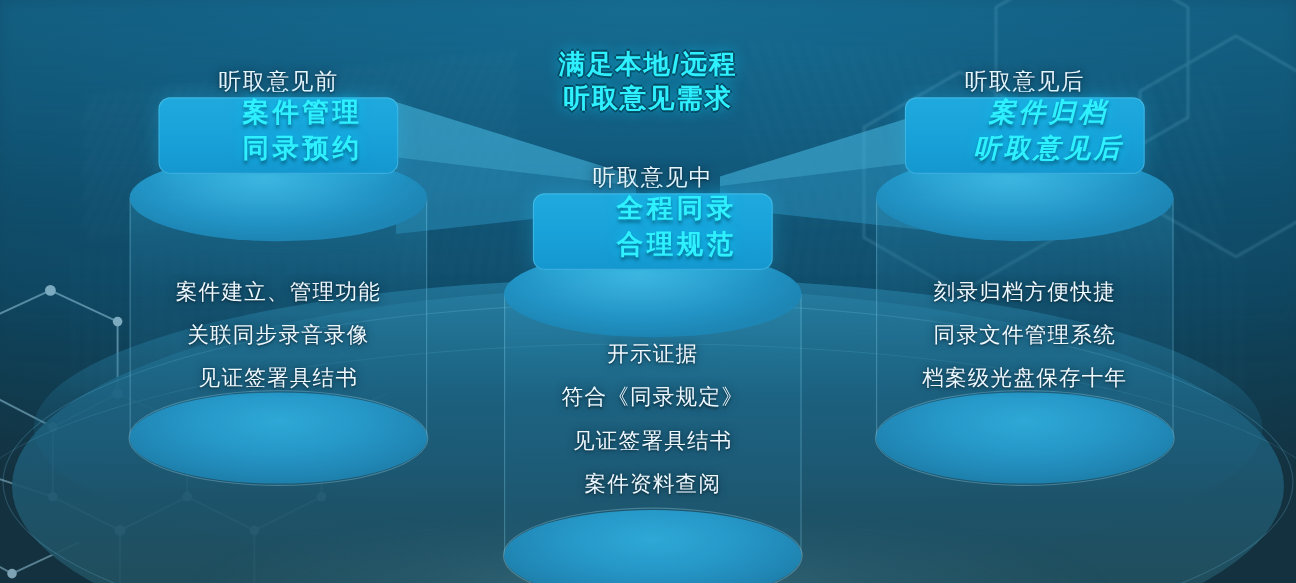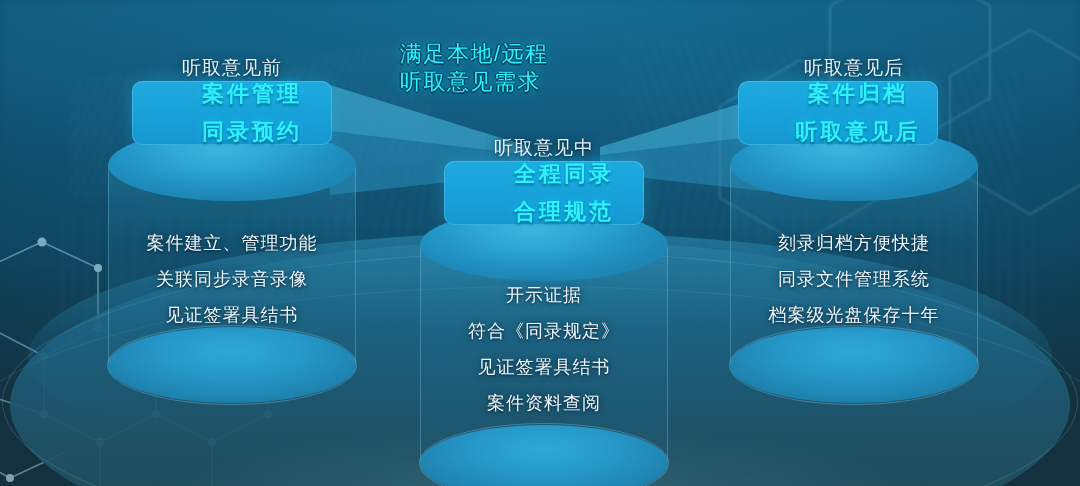--- a/index.html
+++ b/index.html
@@ -110,34 +110,34 @@
     color:#e6f6ff;font-size:19px;font-weight:400;letter-spacing:1px;
     text-shadow:0 0 8px rgba(10,40,60,.85), 0 1px 2px rgba(0,0,0,.55);
     white-space:nowrap;
   }
 
   .card{
     position:absolute;
     border-radius:10px;
     background:linear-gradient(180deg,#1fa9dd 0%,#19a3da 45%,#1597cf 100%);
     box-shadow:0 0 18px rgba(40,190,235,.30), inset 0 0 0 1px rgba(150,230,250,.28);
-    display:flex;flex-direction:column;align-items:center;justify-content:space-between;
+    display:flex;flex-direction:column;align-items:center;justify-content:flex-start;
     gap:4px;
     padding-left:40px;
   }
   .card .line{
     color:#2ff0ff;font-size:22px;font-weight:bold;letter-spacing:3px;
     line-height:1.18;
     text-shadow:0 0 10px rgba(0,210,255,.75), 0 2px 3px rgba(4,50,70,.70);
     white-space:nowrap;
   }
 
   .headline{
-    position:absolute;text-align:left;width:280px;
-    color:#2ff0ff;font-size:22px;font-weight:normal;letter-spacing:1.5px;line-height:1.28;
+    position:absolute;text-align:center;width:280px;
+    color:#2ff0ff;font-size:22px;font-weight:bold;letter-spacing:1.5px;line-height:1.28;
     text-shadow:
       0 0 12px rgba(0,215,255,.70),
       -1.5px 0 0 rgba(6,45,65,.85), 1.5px 0 0 rgba(6,45,65,.85),
       0 -1.5px 0 rgba(6,45,65,.85), 0 1.5px 0 rgba(6,45,65,.85);
     white-space:nowrap;
   }
 
   .bullets{
     position:absolute;width:100%;text-align:center;
     display:flex;flex-direction:column;
@@ -269,21 +269,21 @@
 
     <div class="cyl" style="position:absolute;left:0;top:74px;width:248px;height:270px;">
       <div class="body" style="top:36px;height:200px;"></div>
       <div class="base" style="top:198px;"></div>
       <div class="base-rim" style="left:-1px;top:196px;width:250px;height:80px;"></div>
       <div class="cap" style="top:0px;"></div>
     </div>
 
     <div class="phase-label" style="top:0px;">听取意见后</div>
 
-    <div class="card" style="left:8px;top:26px;width:200px;height:64px;">
+    <div class="card" style="left:24px;top:26px;width:200px;height:64px;font-style:italic;">
       <div class="line">案件归档</div>
       <div class="line">听取意见后</div>
     </div>
 
     <div class="bullets" style="top:170px;justify-content:center;">
       <div class="b">刻录归档方便快捷</div>
       <div class="b">同录文件管理系统</div>
       <div class="b">档案级光盘保存十年</div>
     </div>
   </div>

